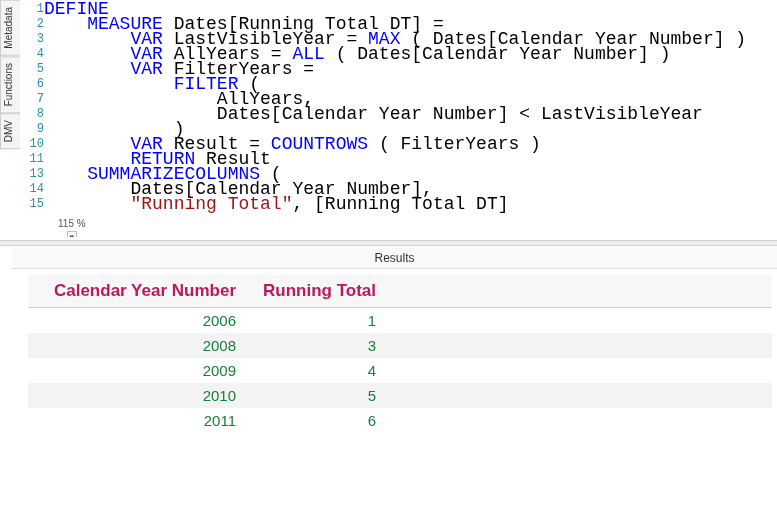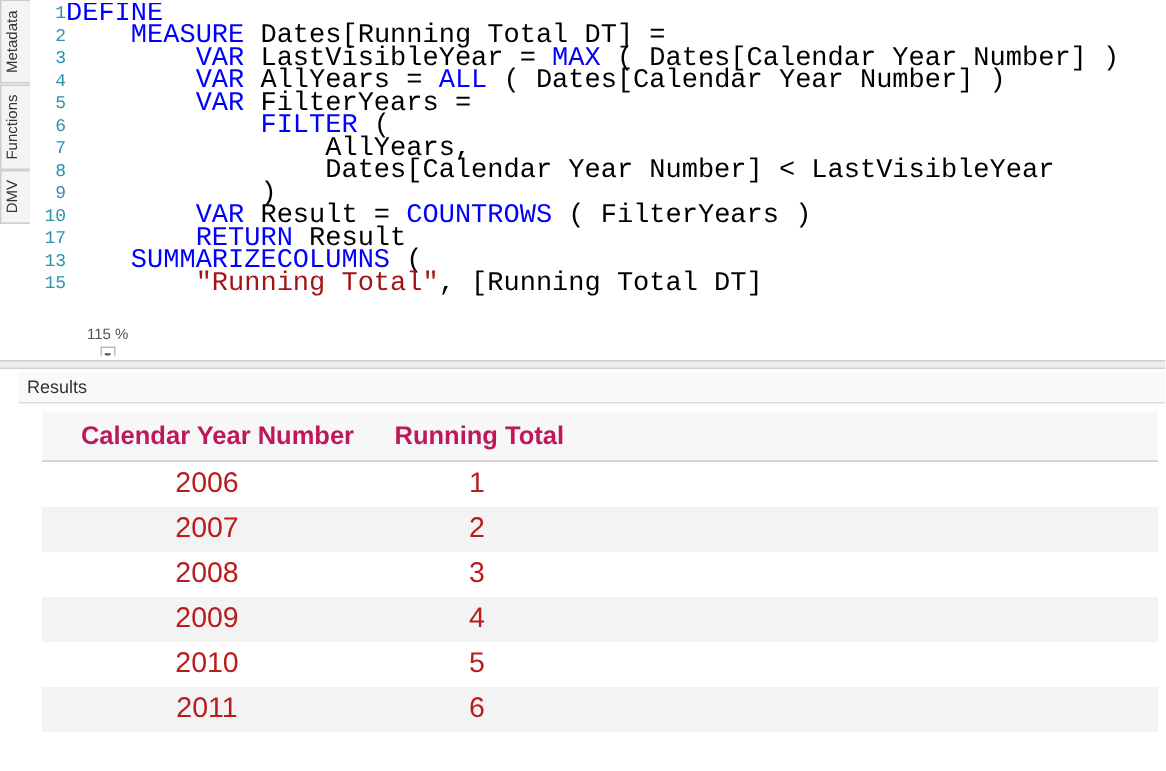--- a/index.html
+++ b/index.html
@@ -90,43 +90,44 @@
     left: 12px; right: 0; top: 248px; bottom: 0;
     background: #fff;
   }
   .results-header {
     font-family: 'Segoe UI', Tahoma, sans-serif;
     font-size: 12px;
     color: #333;
     padding: 3px 6px;
     border-bottom: 1px solid #ddd;
     background: #f9f9f9;
+    text-align: center;
   }
   .grid-wrap {
     padding: 6px 0 0 16px;
   }
   .grid {
     border-collapse: collapse;
     font-family: 'Segoe UI', Tahoma, sans-serif;
     width: 744px;
   }
   .grid thead th {
     font-size: 17px;
     font-weight: 600;
     text-align: right;
     padding: 6px 12px;
     border-bottom: 1px solid #d0d0d0;
     background: #f7f7f7;
     color: #be185d;
   }
   .grid tbody td {
-    font-size: 19px;
+    font-size: 15px;
     padding: 4px 12px;
-    text-align: center;
-    color: #b91c1c;
+    text-align: right;
+    color: #15803d;
   }
   .grid tbody tr:nth-child(even) td { background: #f3f3f3; }
   .grid tbody tr:nth-child(odd) td { background: #fff; }
   .col-year { width: 220px; }
   .col-rt { width: 140px; }
 </style>
 </head>
 <body>
 
 <div class="vertical-tabs">
@@ -172,26 +173,30 @@
         </tr>
     <tr>
           <td class="gutter">9</td>
       <td class="code">            <span>)</span></td>
         </tr>
     <tr>
           <td class="gutter">10</td>
       <td class="code">        <span class="kw">VAR</span><span> Result = </span><span class="fn">COUNTROWS</span><span> ( FilterYears )</span></td>
         </tr>
     <tr>
-          <td class="gutter">17</td>
+          <td class="gutter">11</td>
       <td class="code">        <span class="kw">RETURN</span><span> Result</span></td>
         </tr>
     <tr>
           <td class="gutter">13</td>
       <td class="code">    <span class="fn">SUMMARIZECOLUMNS</span><span> (</span></td>
+        </tr>
+    <tr>
+          <td class="gutter">14</td>
+      <td class="code">        <span>Dates[Calendar Year Number],</span></td>
         </tr>
     <tr>
           <td class="gutter">15</td>
       <td class="code">        <span class="str">"Running Total"</span><span>, [Running Total DT]</span></td>
         </tr>
   </tbody>
     </table>
   <div class="zoom-bar">
     <span>115 %</span>
     <span class="zoom-dd">▾</span>
@@ -212,25 +217,20 @@
           <th></th>
         </tr>
       </thead>
       <tbody>
         <tr>
             <td>2006</td>
             <td>1</td>
             <td></td>
           </tr>
         <tr>
-            <td>2007</td>
-            <td>2</td>
-            <td></td>
-          </tr>
-        <tr>
             <td>2008</td>
             <td>3</td>
             <td></td>
           </tr>
         <tr>
             <td>2009</td>
             <td>4</td>
             <td></td>
           </tr>
         <tr>

